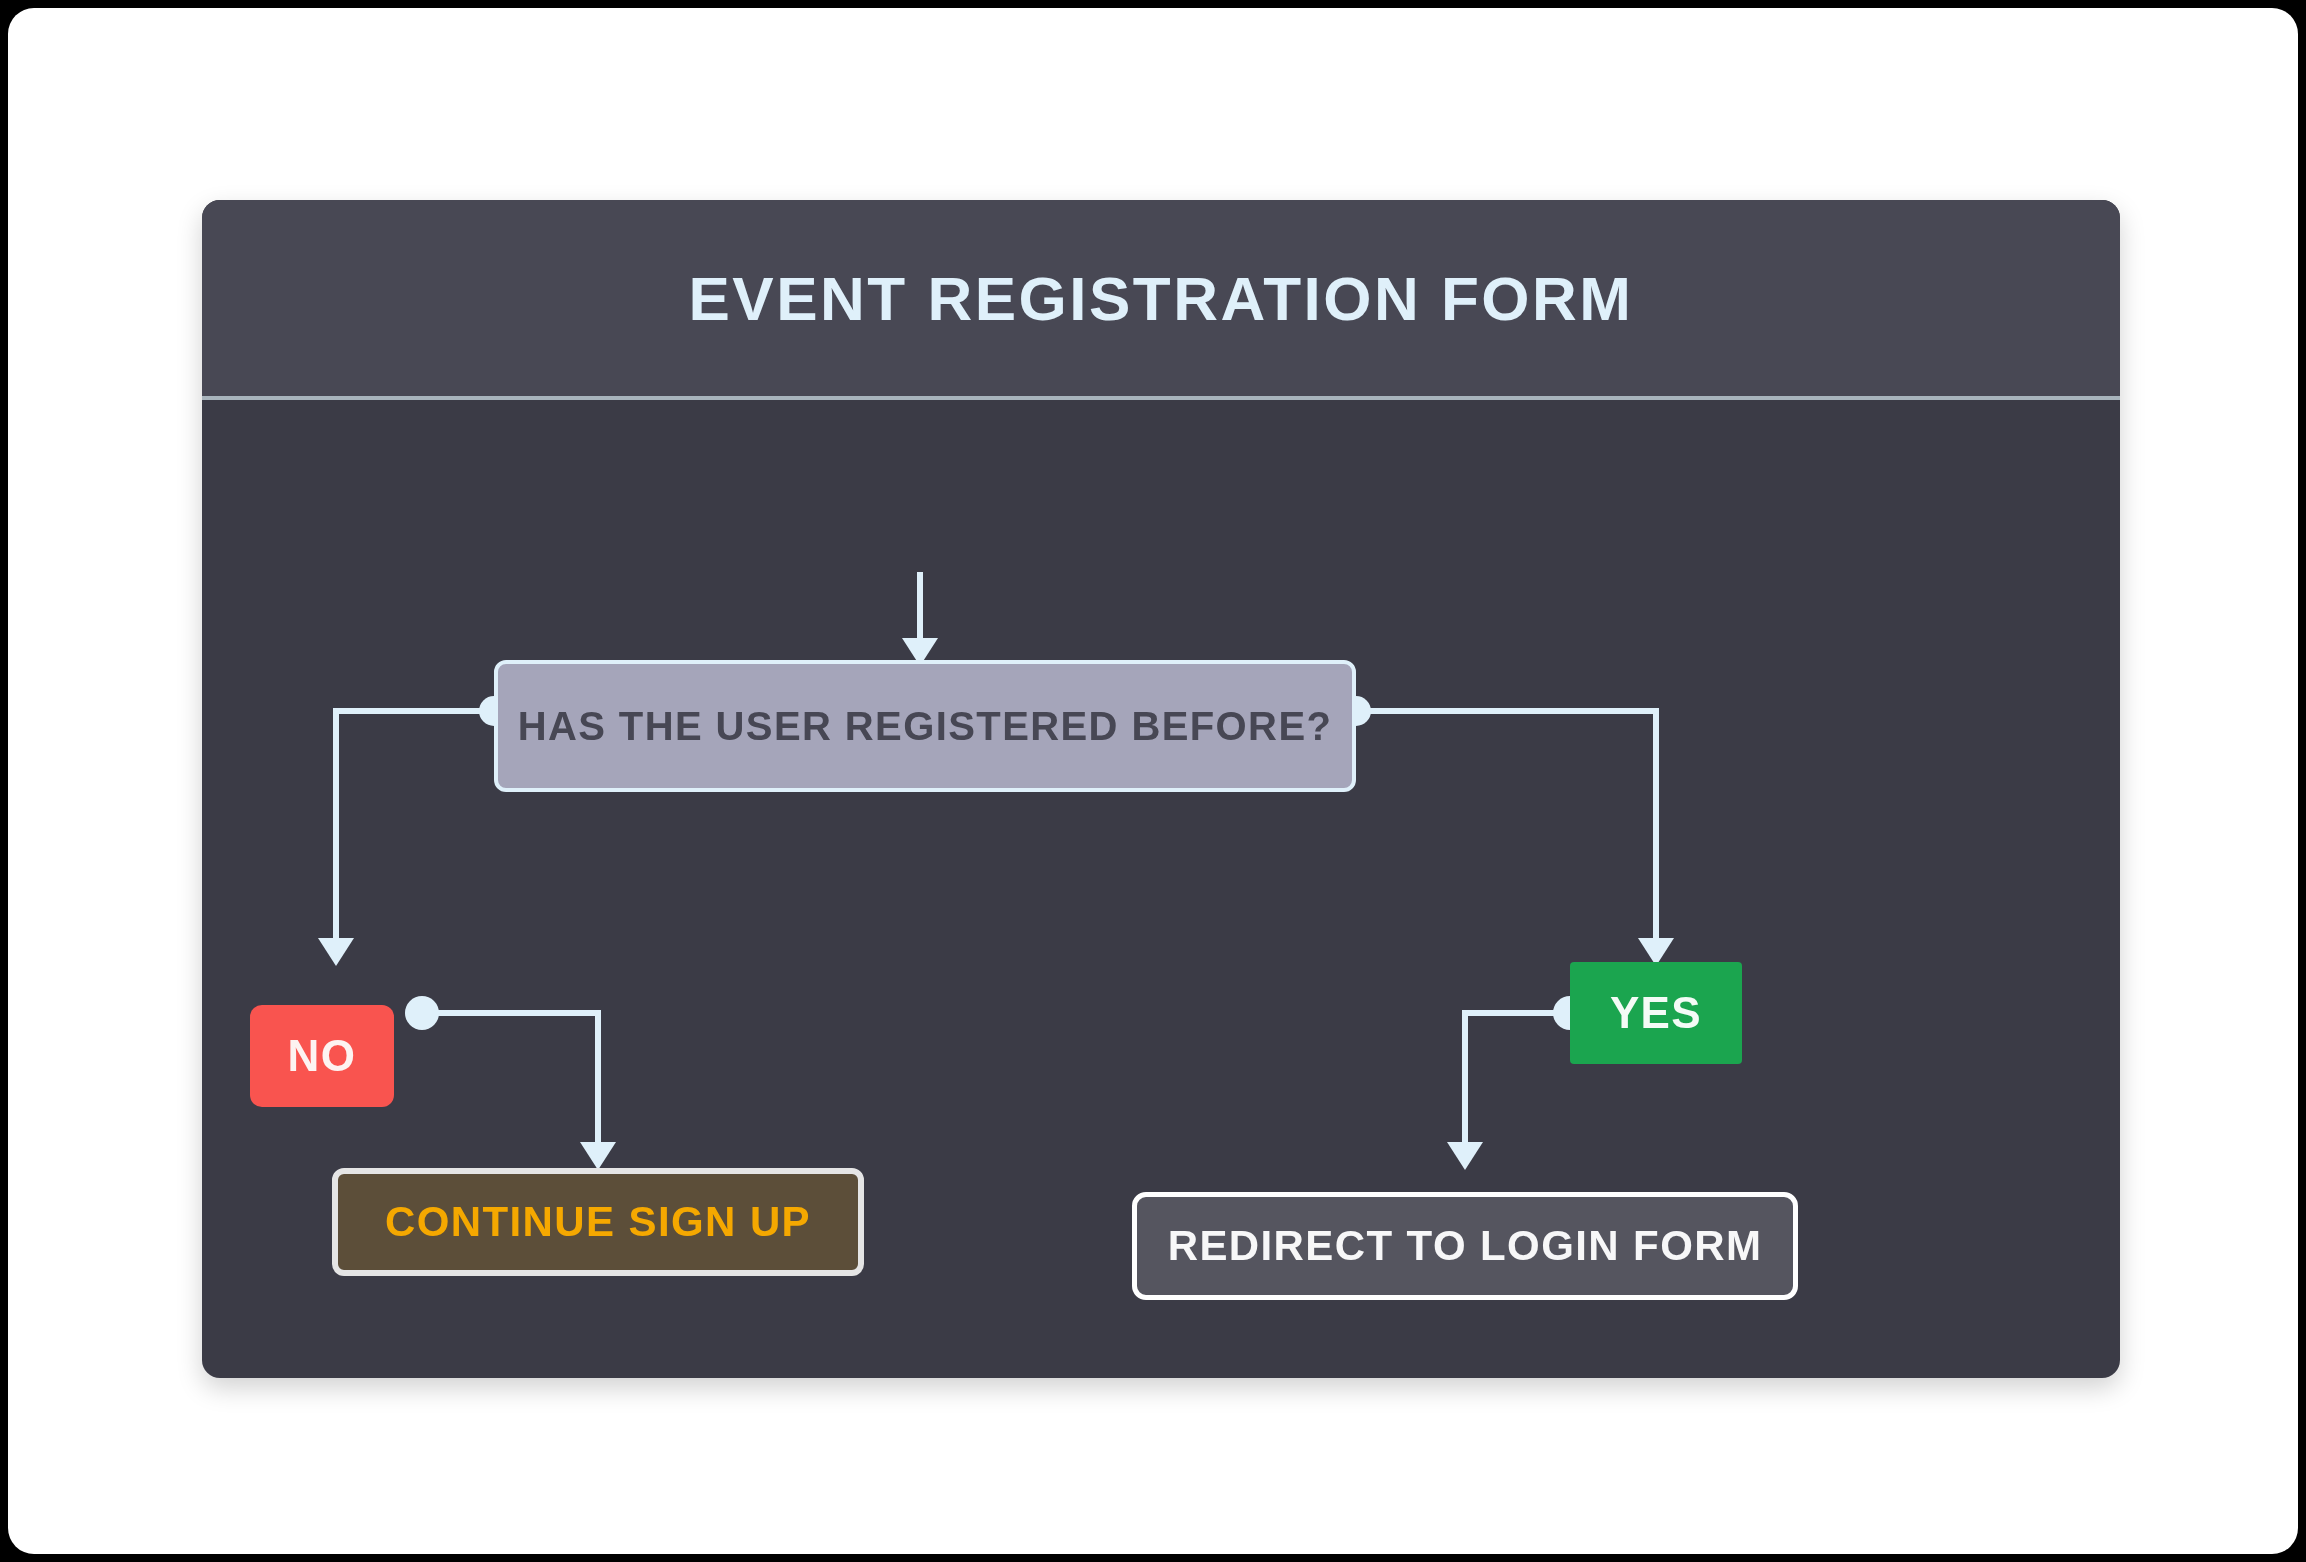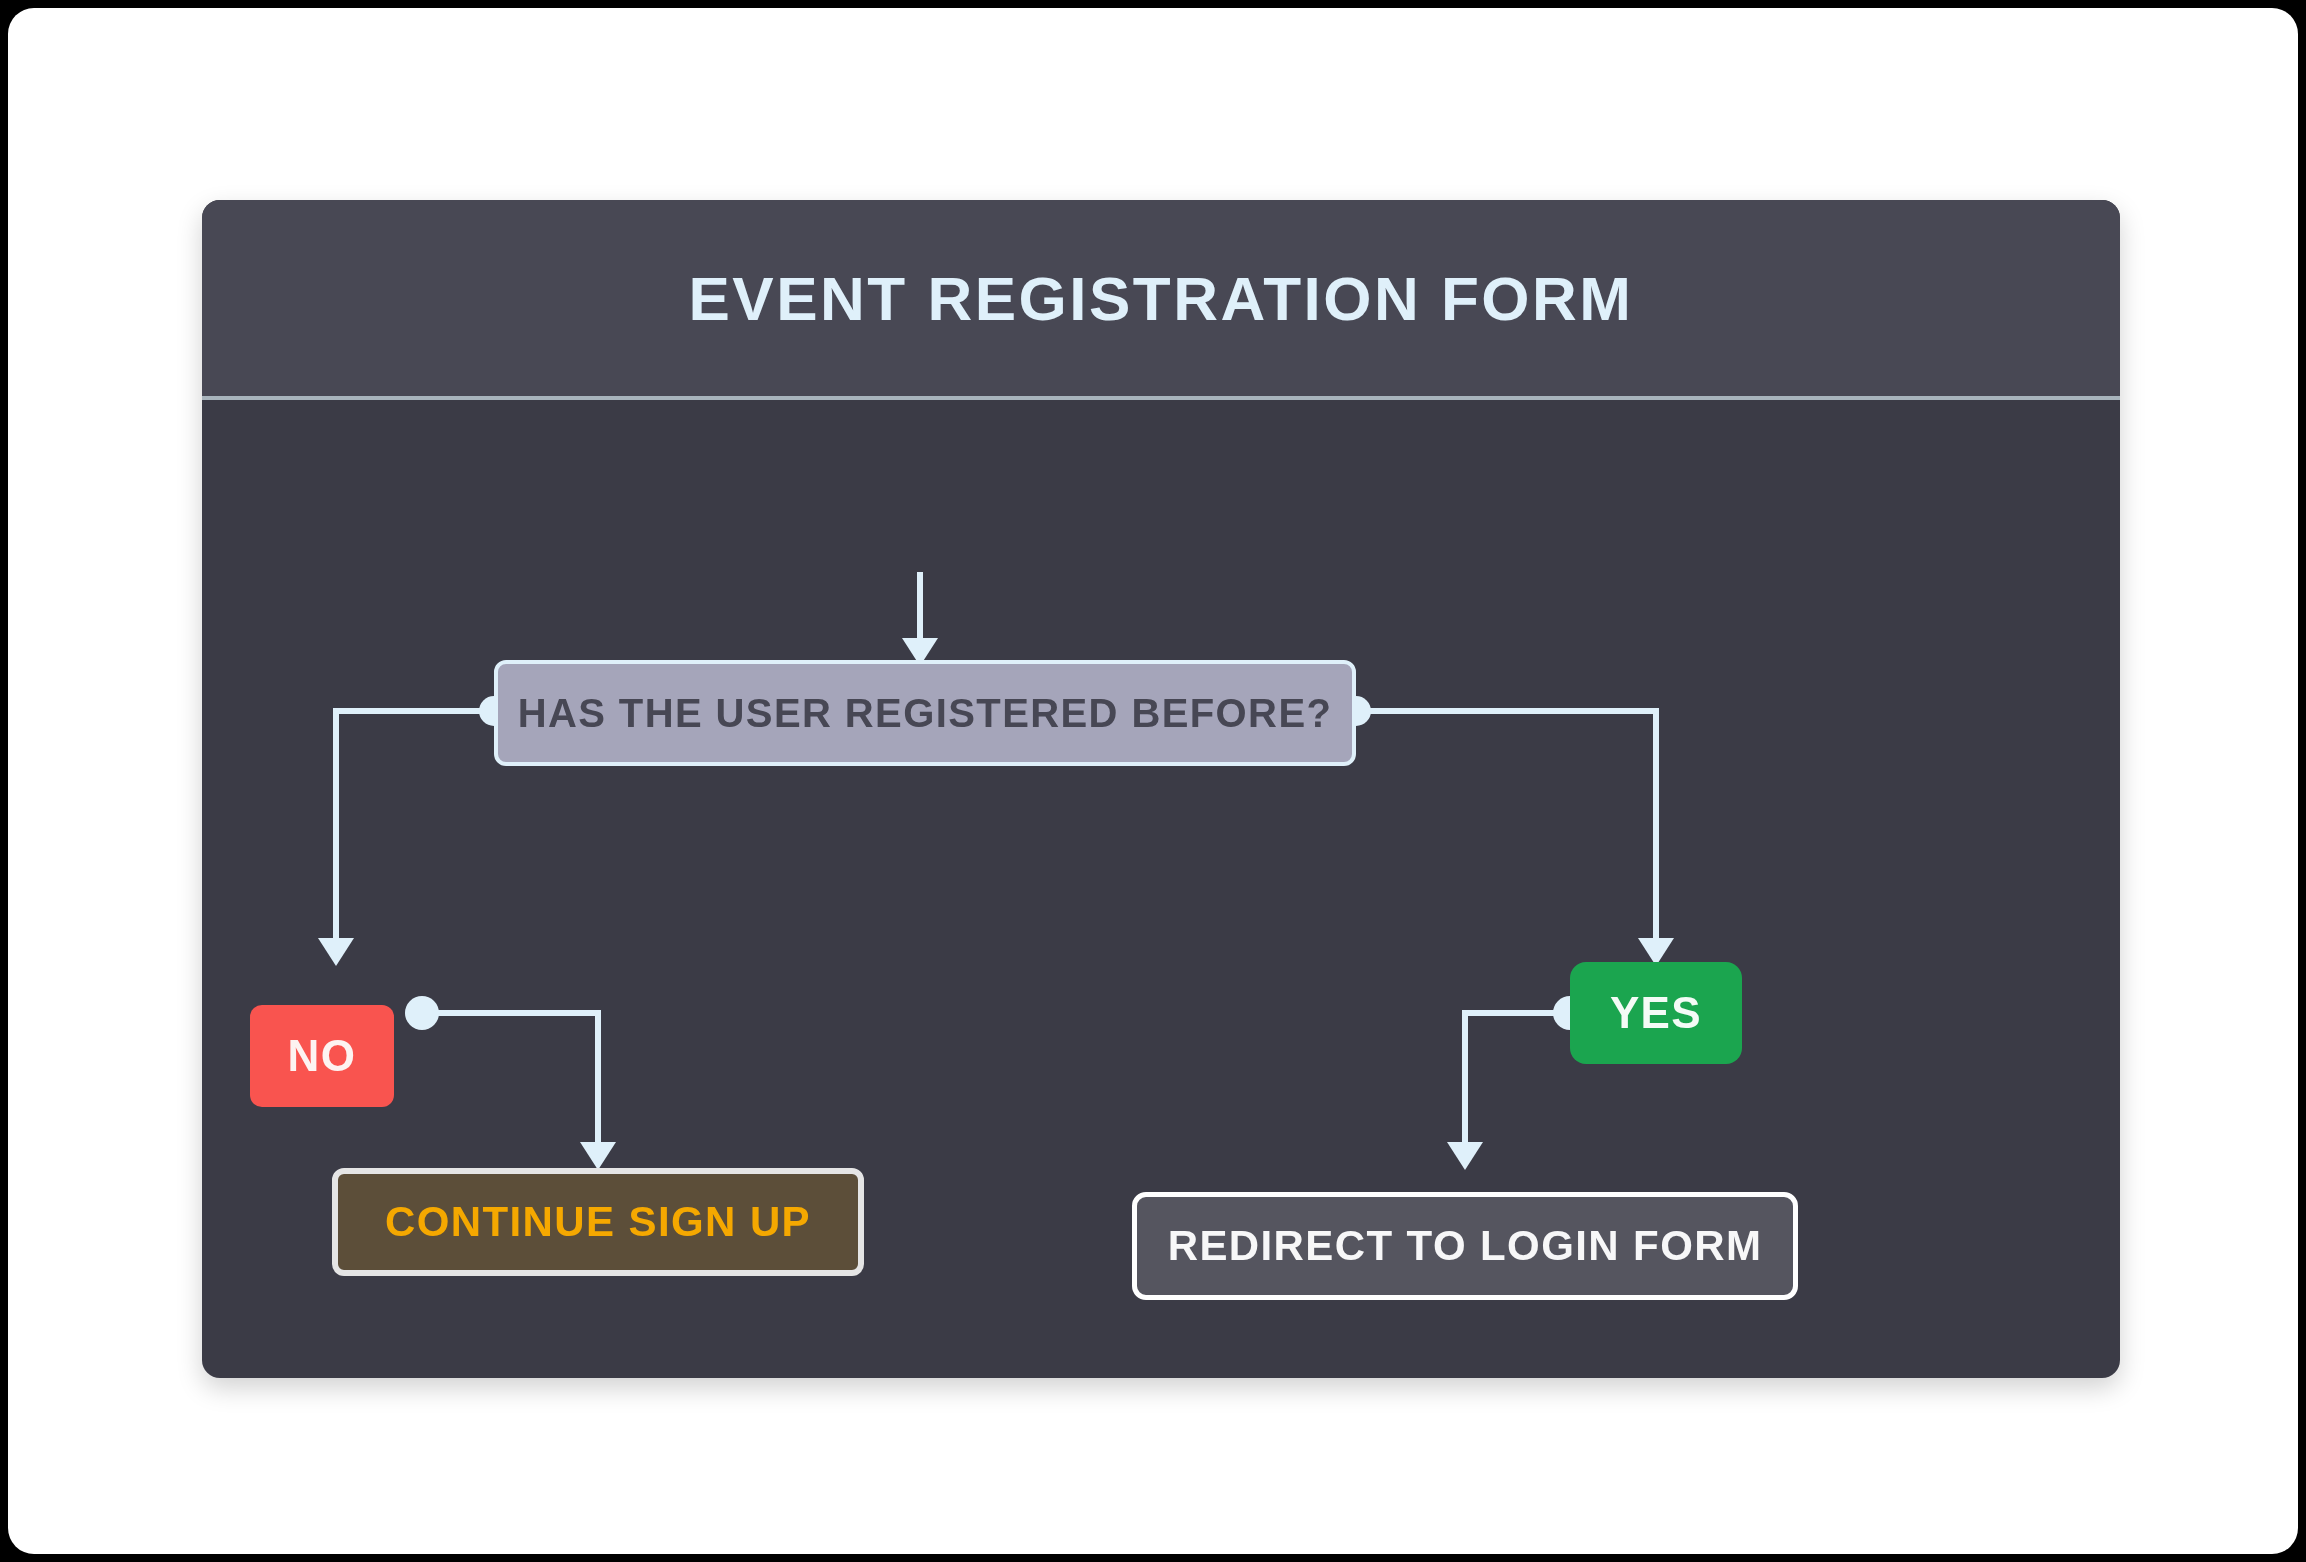--- a/index.html
+++ b/index.html
@@ -95,21 +95,21 @@
 
   .node-no {
     background: #f9544f;
     border-radius: 12px;
     color: #fdf3f1;
     font-size: 44px;
   }
 
   .node-yes {
     background: #1ba54f;
-    border-radius: 16px;
+    border-radius: 4px;
     color: #f4fbf6;
     font-size: 44px;
   }
 
   .node-warn {
     background: rgba(245,168,0,0.18);
     border: 6px solid #e5e5e5;
     border-radius: 12px;
     color: #f5a800;
     font-size: 42px;
@@ -119,21 +119,21 @@
     background: #55555f;
     border: 5px solid #ffffff;
     border-radius: 14px;
     color: #f7f7f8;
     font-size: 42px;
     margin-top: 24px;
   }
 
   
   #node-enter      { left: 362px; top: 262px;  width: 712px; height: 110px; }
-  #node-decision   { left: 292px; top: 460px;  width: 862px; height: 106px; }
+  #node-decision   { left: 292px; top: 460px;  width: 862px; height: 132px; }
   #node-no         { left: 48px;  top: 805px;  width: 144px; height: 102px; }
   #node-yes        { left: 1368px;top: 762px;  width: 172px; height: 102px; }
   #node-continue   { left: 130px; top: 968px;  width: 532px; height: 108px; }
   #node-redirect   { left: 930px; top: 968px;  width: 666px; height: 108px; }
 
   
   #connector-layer {
     position: absolute;
     left: 0; top: 0;
     width: 1918px;

